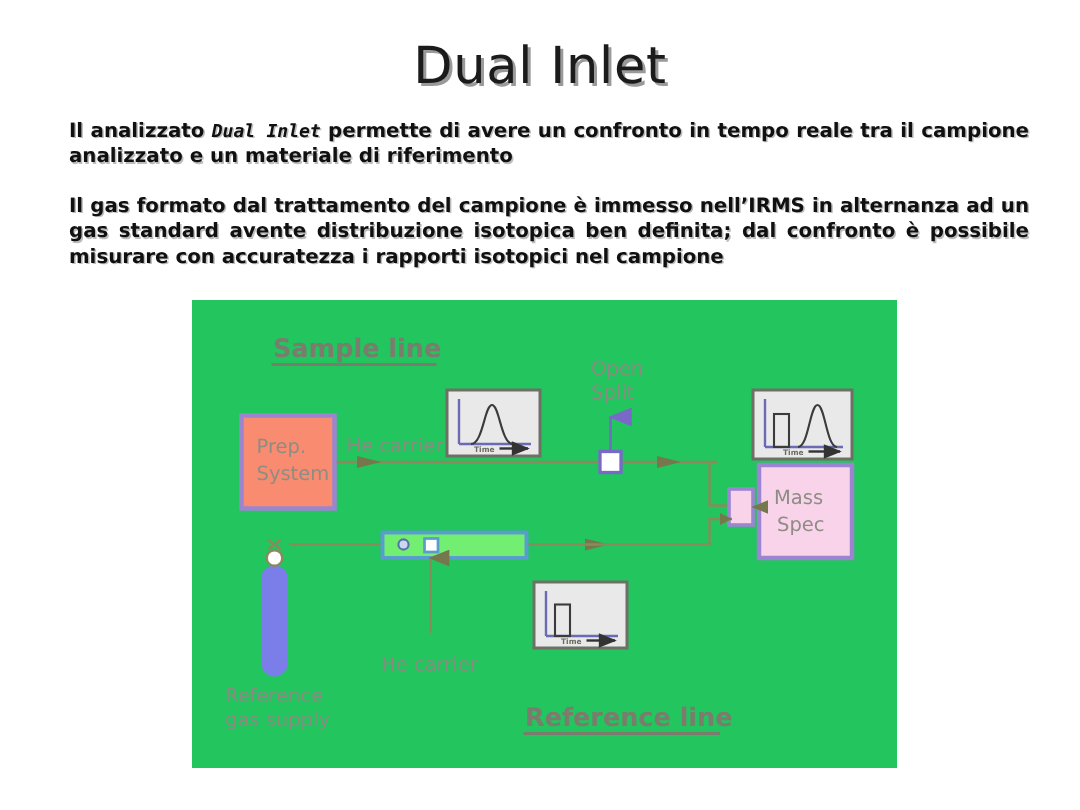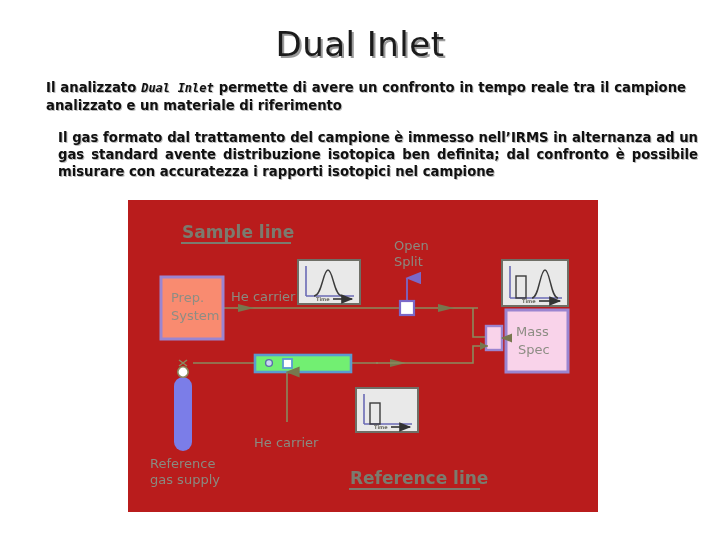--- a/index.html
+++ b/index.html
@@ -37,36 +37,36 @@
     width: 640px;
     color: #101010;
     font-family: "DejaVu Sans", sans-serif;
     font-size: 13.2px;
     font-weight: 700;
     line-height: 17px;
     text-align: justify;
     text-shadow: 1px 1px 0 #bdbdbd;
   }
   #para-1 { top: 79px; }
-  #para-2 { top: 129px; margin-left: 12px; }
+  #para-2 { top: 129px; }
   .para .emph {
     font-family: "DejaVu Sans Mono", monospace;
     font-style: italic;
     font-weight: 700;
     font-size: 12px;
   }
 
   
   #diagram-panel {
     position: absolute;
     left: 128px;
     top: 200px;
     width: 470px;
     height: 312px;
-    background: #b91c1c;
+    background: #22c55e;
   }
   #diagram-svg {
     position: absolute;
     left: 0;
     top: 0;
     width: 470px;
     height: 312px;
     display: block;
   }
 

